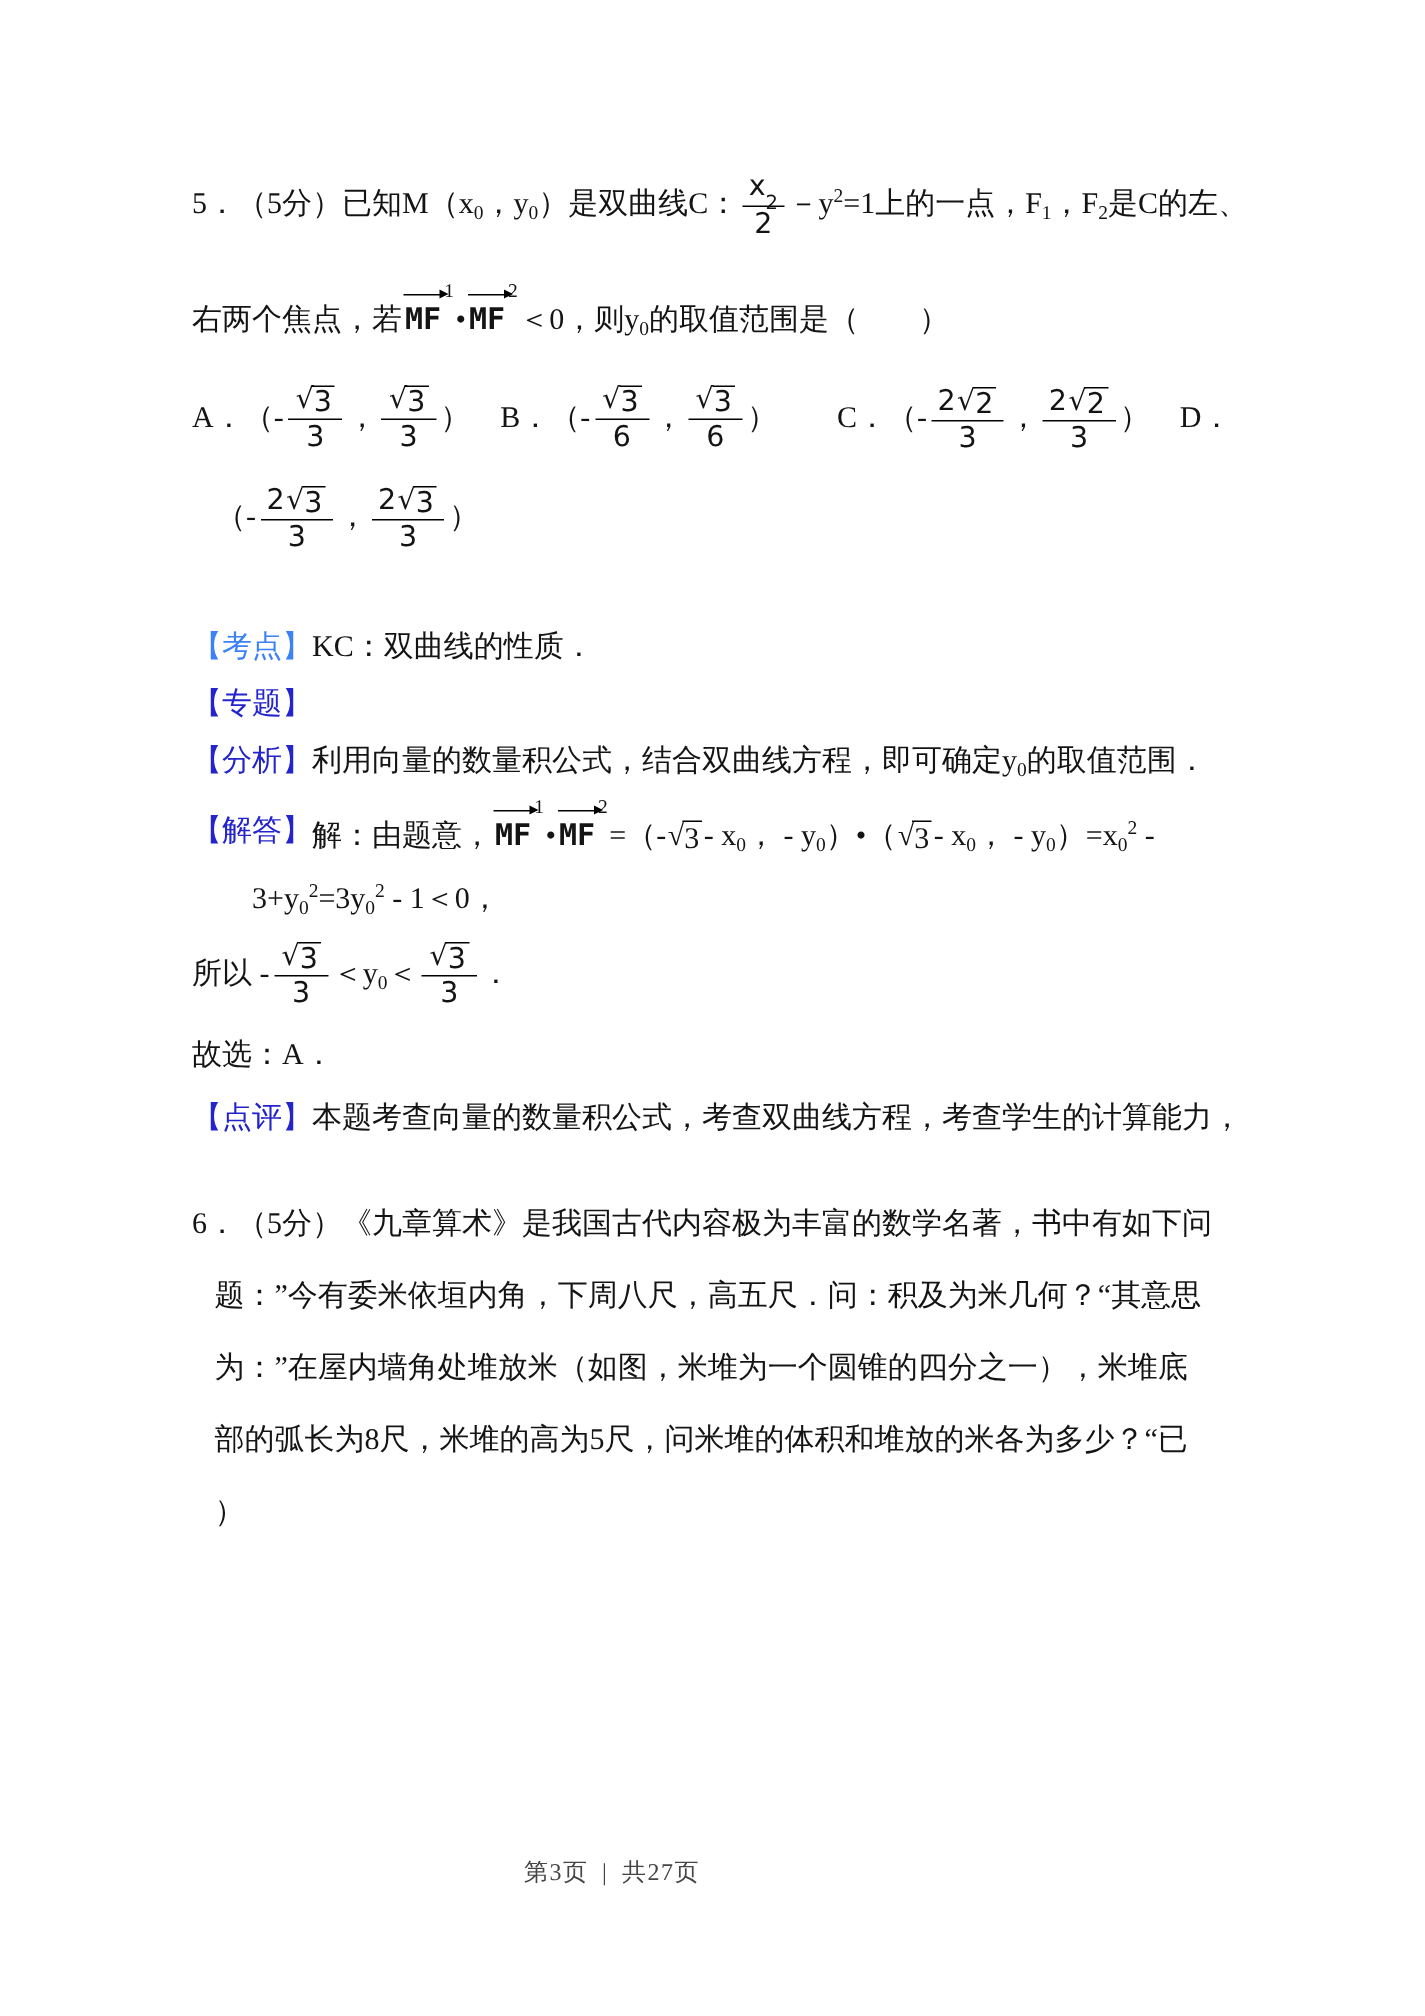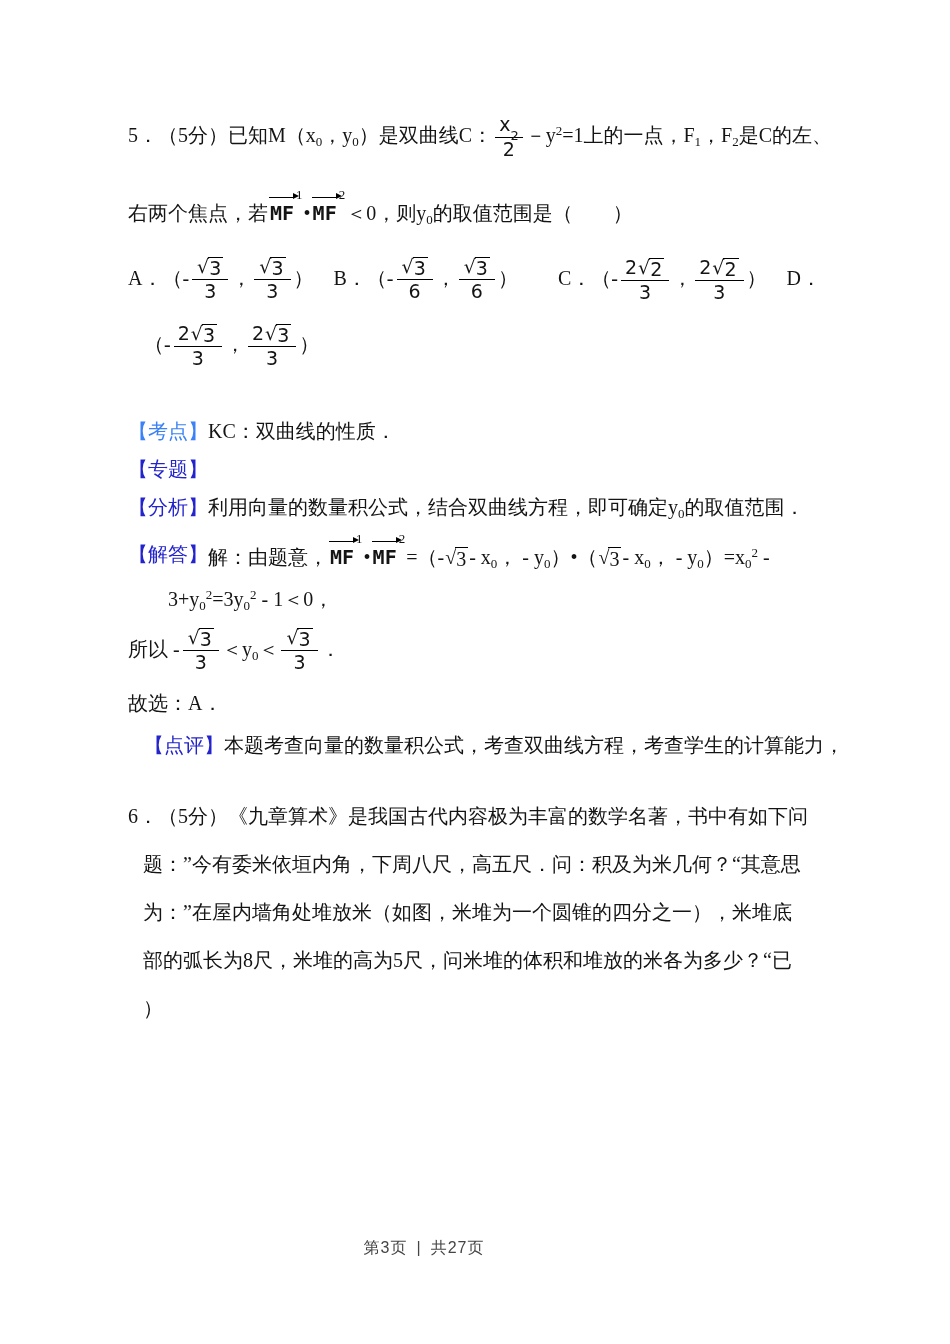--- a/index.html
+++ b/index.html
@@ -40,22 +40,22 @@
   .l-y0{min-height:26px;margin-top:10px;padding-left:40px;}
   .l-suoyi{min-height:58px;margin-top:10px;}
   .l-guxuan{min-height:26px;margin-top:10px;}
   .l-dianping{min-height:26px;margin-top:16px;}
   .l-bijiao{min-height:26px;margin-top:14px;padding-left:15px;}
   .q6{margin-top:44px;text-align:center;}
   .q6 .line{height:48px;align-items:flex-start;line-height:28px;}
   .q6 .cont{padding-left:15px;}
   .tag{font-weight:400;}
   
-  .footer{position:absolute;left:16px;top:1238px;width:816px;text-align:center;
-          font-size:16px;font-family:Liberation Sans, sans-serif;letter-spacing:1px;}
+  .footer{position:absolute;left:0;top:1238px;width:816px;text-align:center;
+          font-size:16px;font-family:Liberation Serif, serif;letter-spacing:1px;}
   .footer .sep{margin:0 9px;}
 </style>
 </head>
 <body style="background: rgb(255, 255, 255); color: rgb(20, 20, 20);">
 
 <div class="content">
 
   <section>
     <div class="line l-q5-1">
       <span>5．（5分）已知M（x<sub>0</sub>，y<sub>0</sub>）是双曲线C：<span class="frac">
@@ -182,21 +182,21 @@
                   <span class="rad">3</span>
                 </span>
               </span>
               <span class="fden">3</span>
             </span>．</span>
       </div>
       <div class="line l-guxuan">
         <span>故选：A．</span>
       </div>
       <div class="line l-dianping">
-        <span class="tag" style="color: rgb(36, 36, 204); margin-left: 16px;">【点评】</span>
+        <span class="tag" style="color: rgb(36, 36, 204);">【点评】</span>
           <span>本题考查向量的数量积公式，考查双曲线方程，考查学生的计算能力，</span>
       </div>
     </div>
   </section>
 
   <section class="q6">
     <div class="line">
       <span>6．（5分）《九章算术》是我国古代内容极为丰富的数学名著，书中有如下问</span>
     </div>
     <div class="line cont">

